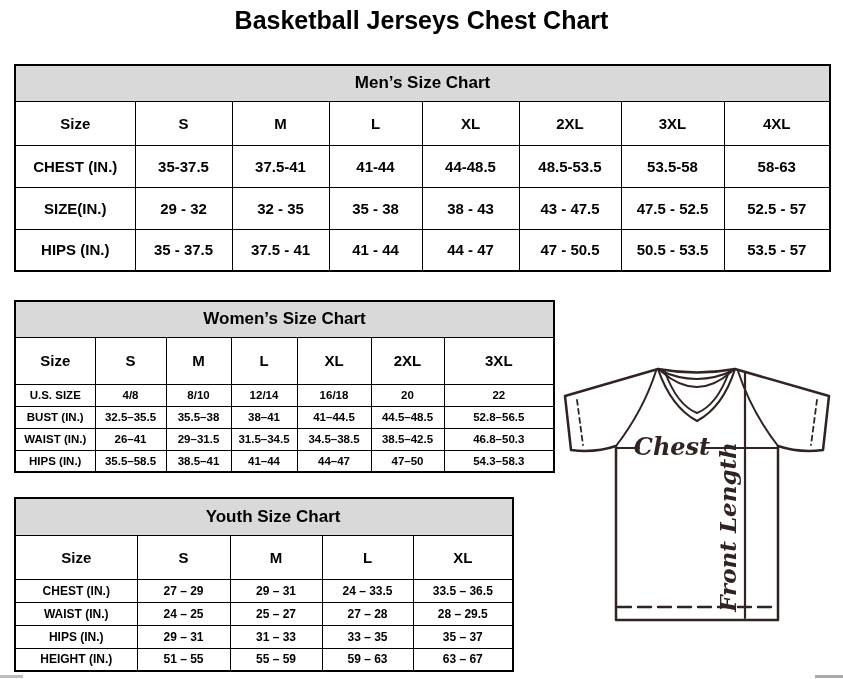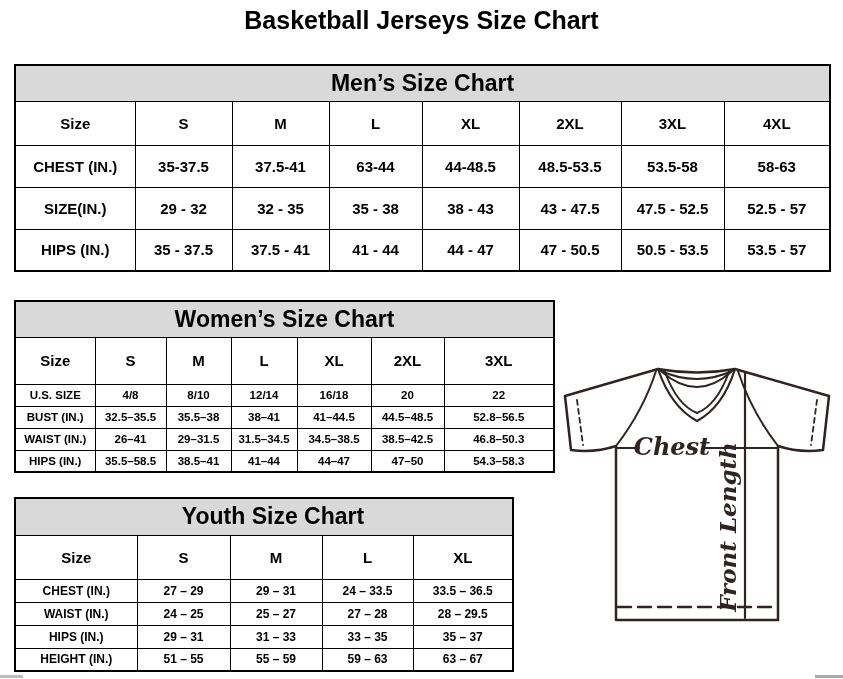--- a/index.html
+++ b/index.html
@@ -12,21 +12,21 @@
 
   table.sizechart {
     position:absolute; border-collapse:collapse; table-layout:fixed;
     border:2px solid #000; background:#fff;
   }
   table.sizechart th, table.sizechart td {
     border:1px solid #000; text-align:center; vertical-align:middle;
     font-weight:bold; color:#000; padding:0; overflow:hidden; white-space:nowrap;
   }
   tr.band th {
-    background:#d9d9d9; font-size:23px;
+    background:#d9d9d9; font-size:17px;
   }
 
   
   #mens { left:14px; top:64px; width:815px; }
   #mens tr.band th { height:36px; }
   #mens tr.sizes th { height:44px; font-size:15px; }
   #mens tbody tr { height:42px; }
   #mens tbody th, #mens tbody td { font-size:15px; }
 
   
@@ -50,21 +50,21 @@
     fill:#2f2422;
   }
 
   .sb { position:absolute; height:3px; background:#bcbcbc; }
   .sb-left  { left:0; top:675px; width:23px; }
   .sb-right { left:815px; top:675px; width:28px; background:#a9a9a9; }
 </style>
 </head>
 <body>
 
-<div class="page-title">Basketball Jerseys Size Chart</div>
+<div class="page-title">Basketball Jerseys Chest Chart</div>
 
 <table id="mens" class="sizechart">
   <colgroup>
     <col style="width:120px">
       <col style="width:97px">
       <col style="width:97px">
       <col style="width:93px">
     <col style="width:97px">
       <col style="width:102px">
       <col style="width:103px">
@@ -83,21 +83,21 @@
       <th>2XL</th>
       <th>3XL</th>
       <th>4XL</th>
     </tr>
   </thead>
   <tbody>
     <tr>
       <th>CHEST (IN.)</th>
       <td>35-37.5</td>
       <td>37.5-41</td>
-      <td>63-44</td>
+      <td>41-44</td>
       <td>44-48.5</td>
       <td>48.5-53.5</td>
       <td>53.5-58</td>
       <td>58-63</td>
     </tr>
     <tr>
       <th>SIZE(IN.)</th>
       <td>29 - 32</td>
       <td>32 - 35</td>
       <td>35 - 38</td>

